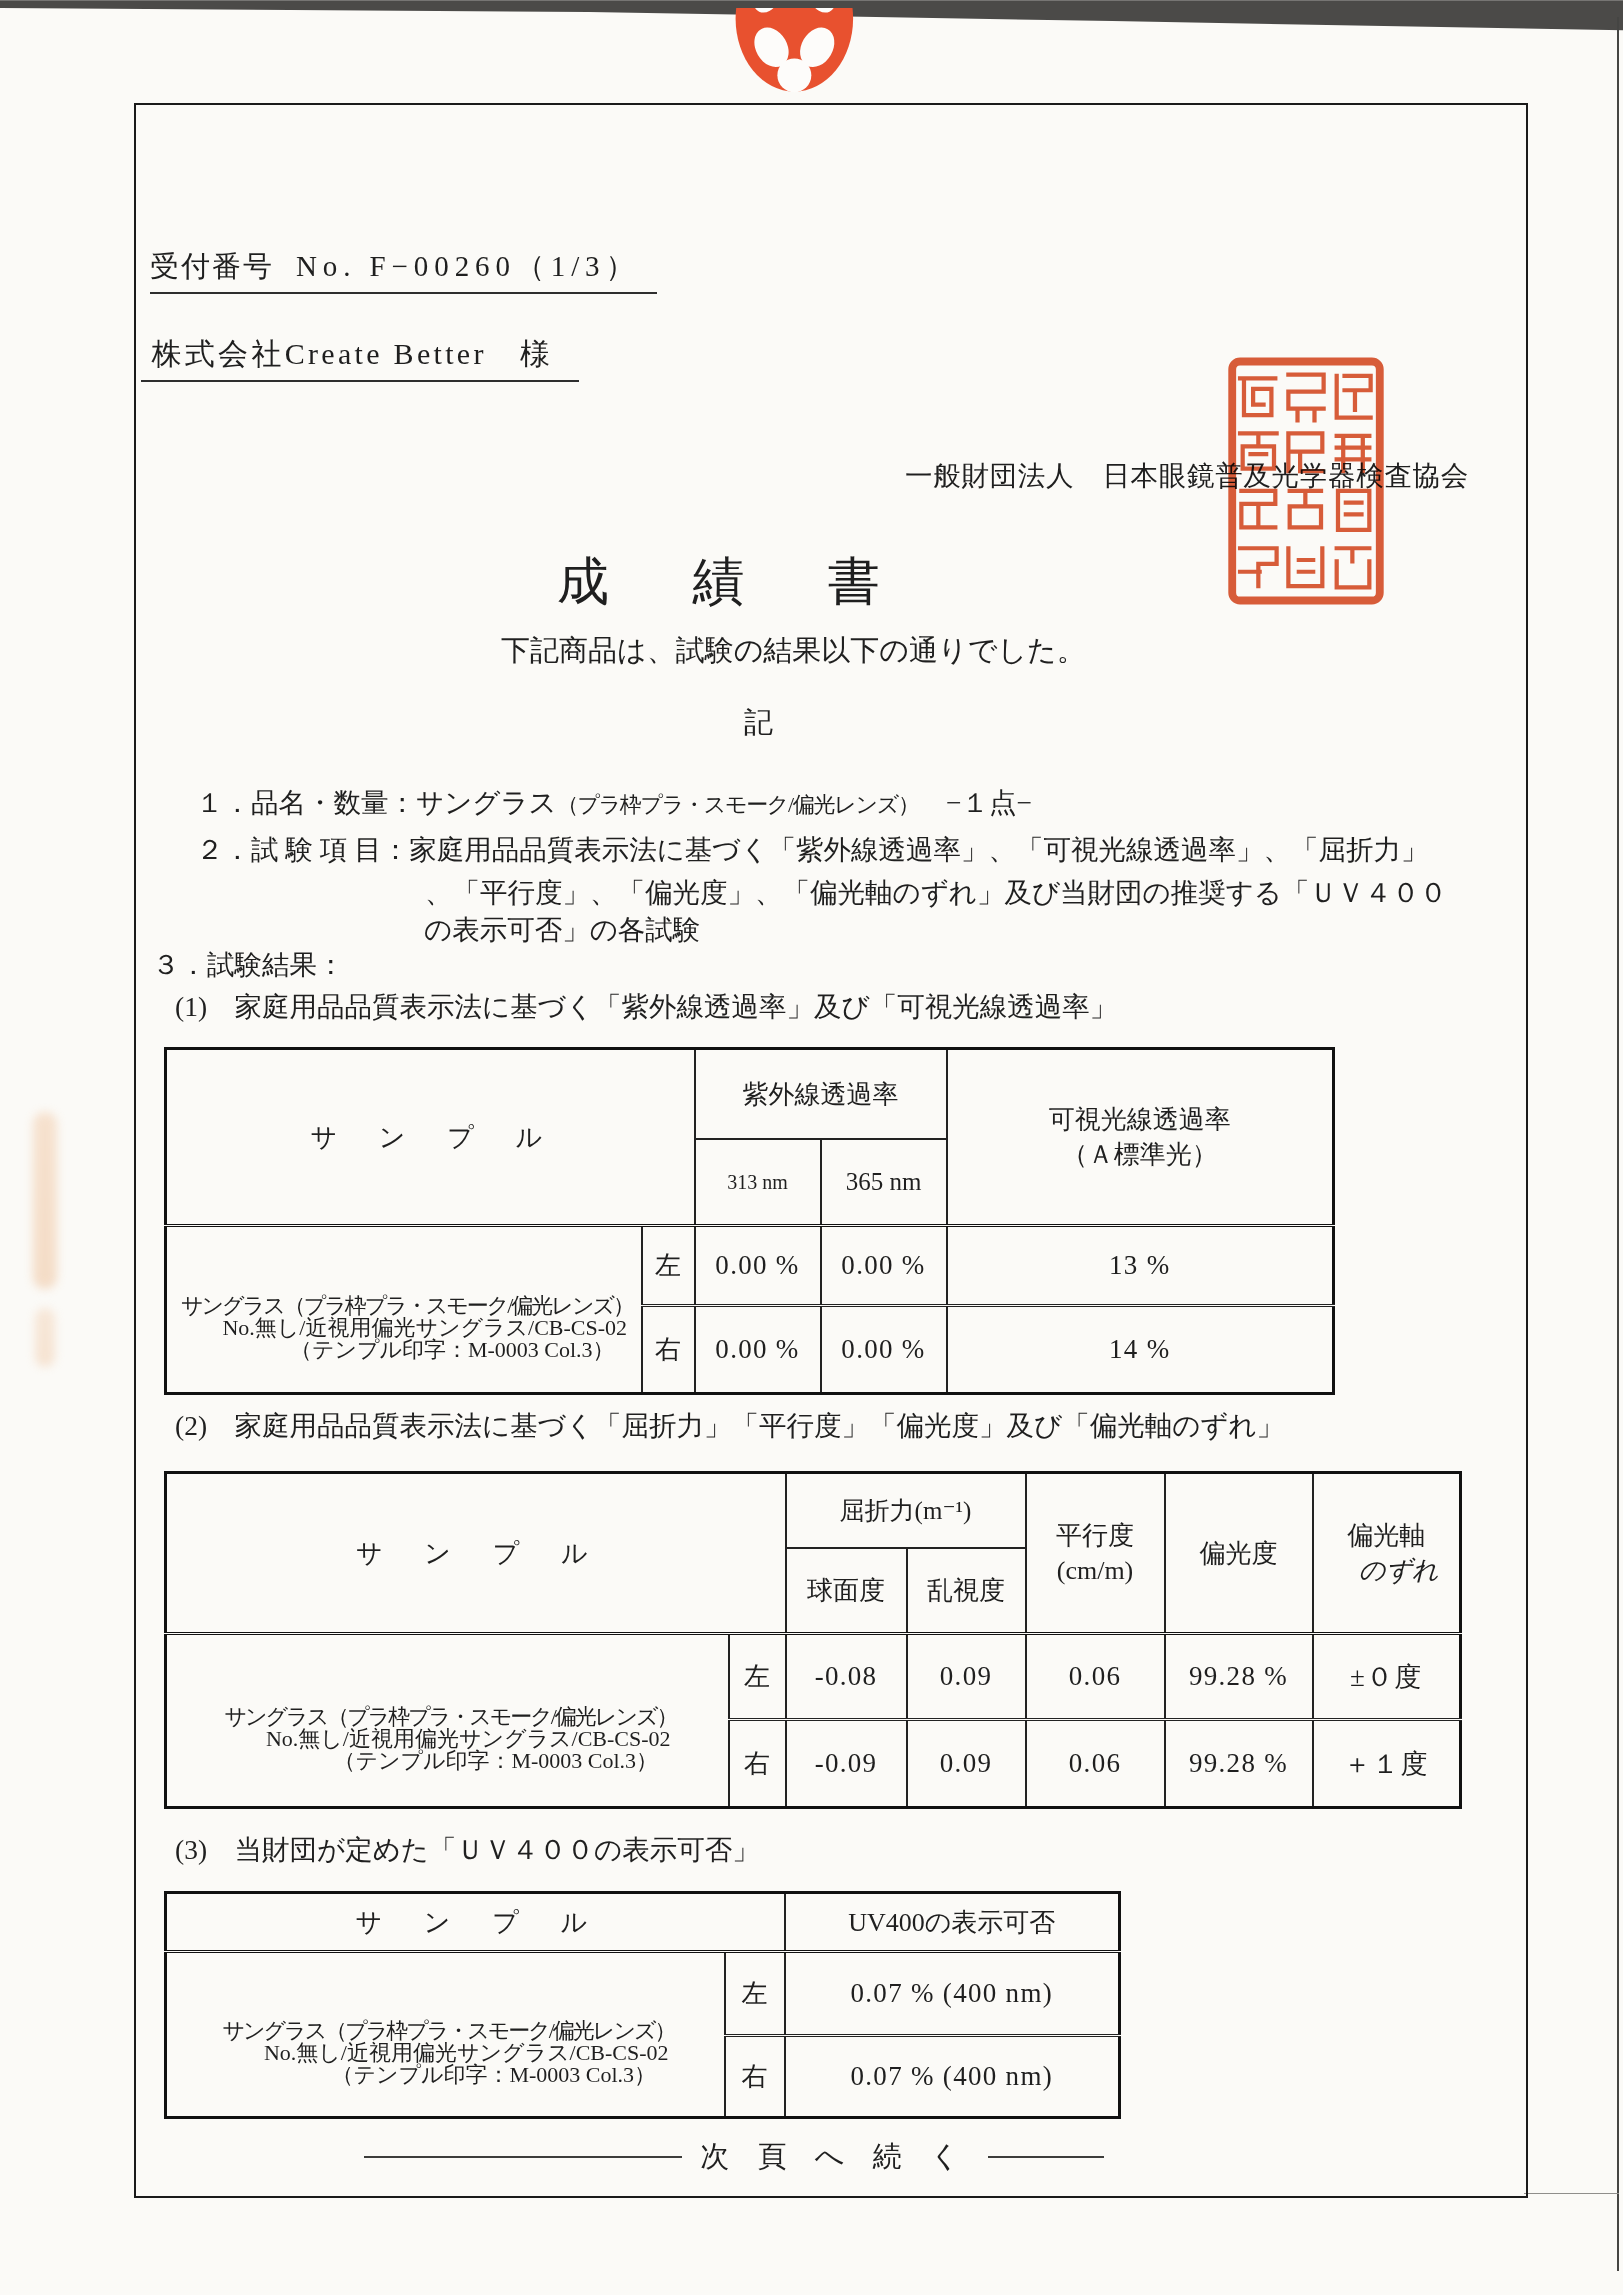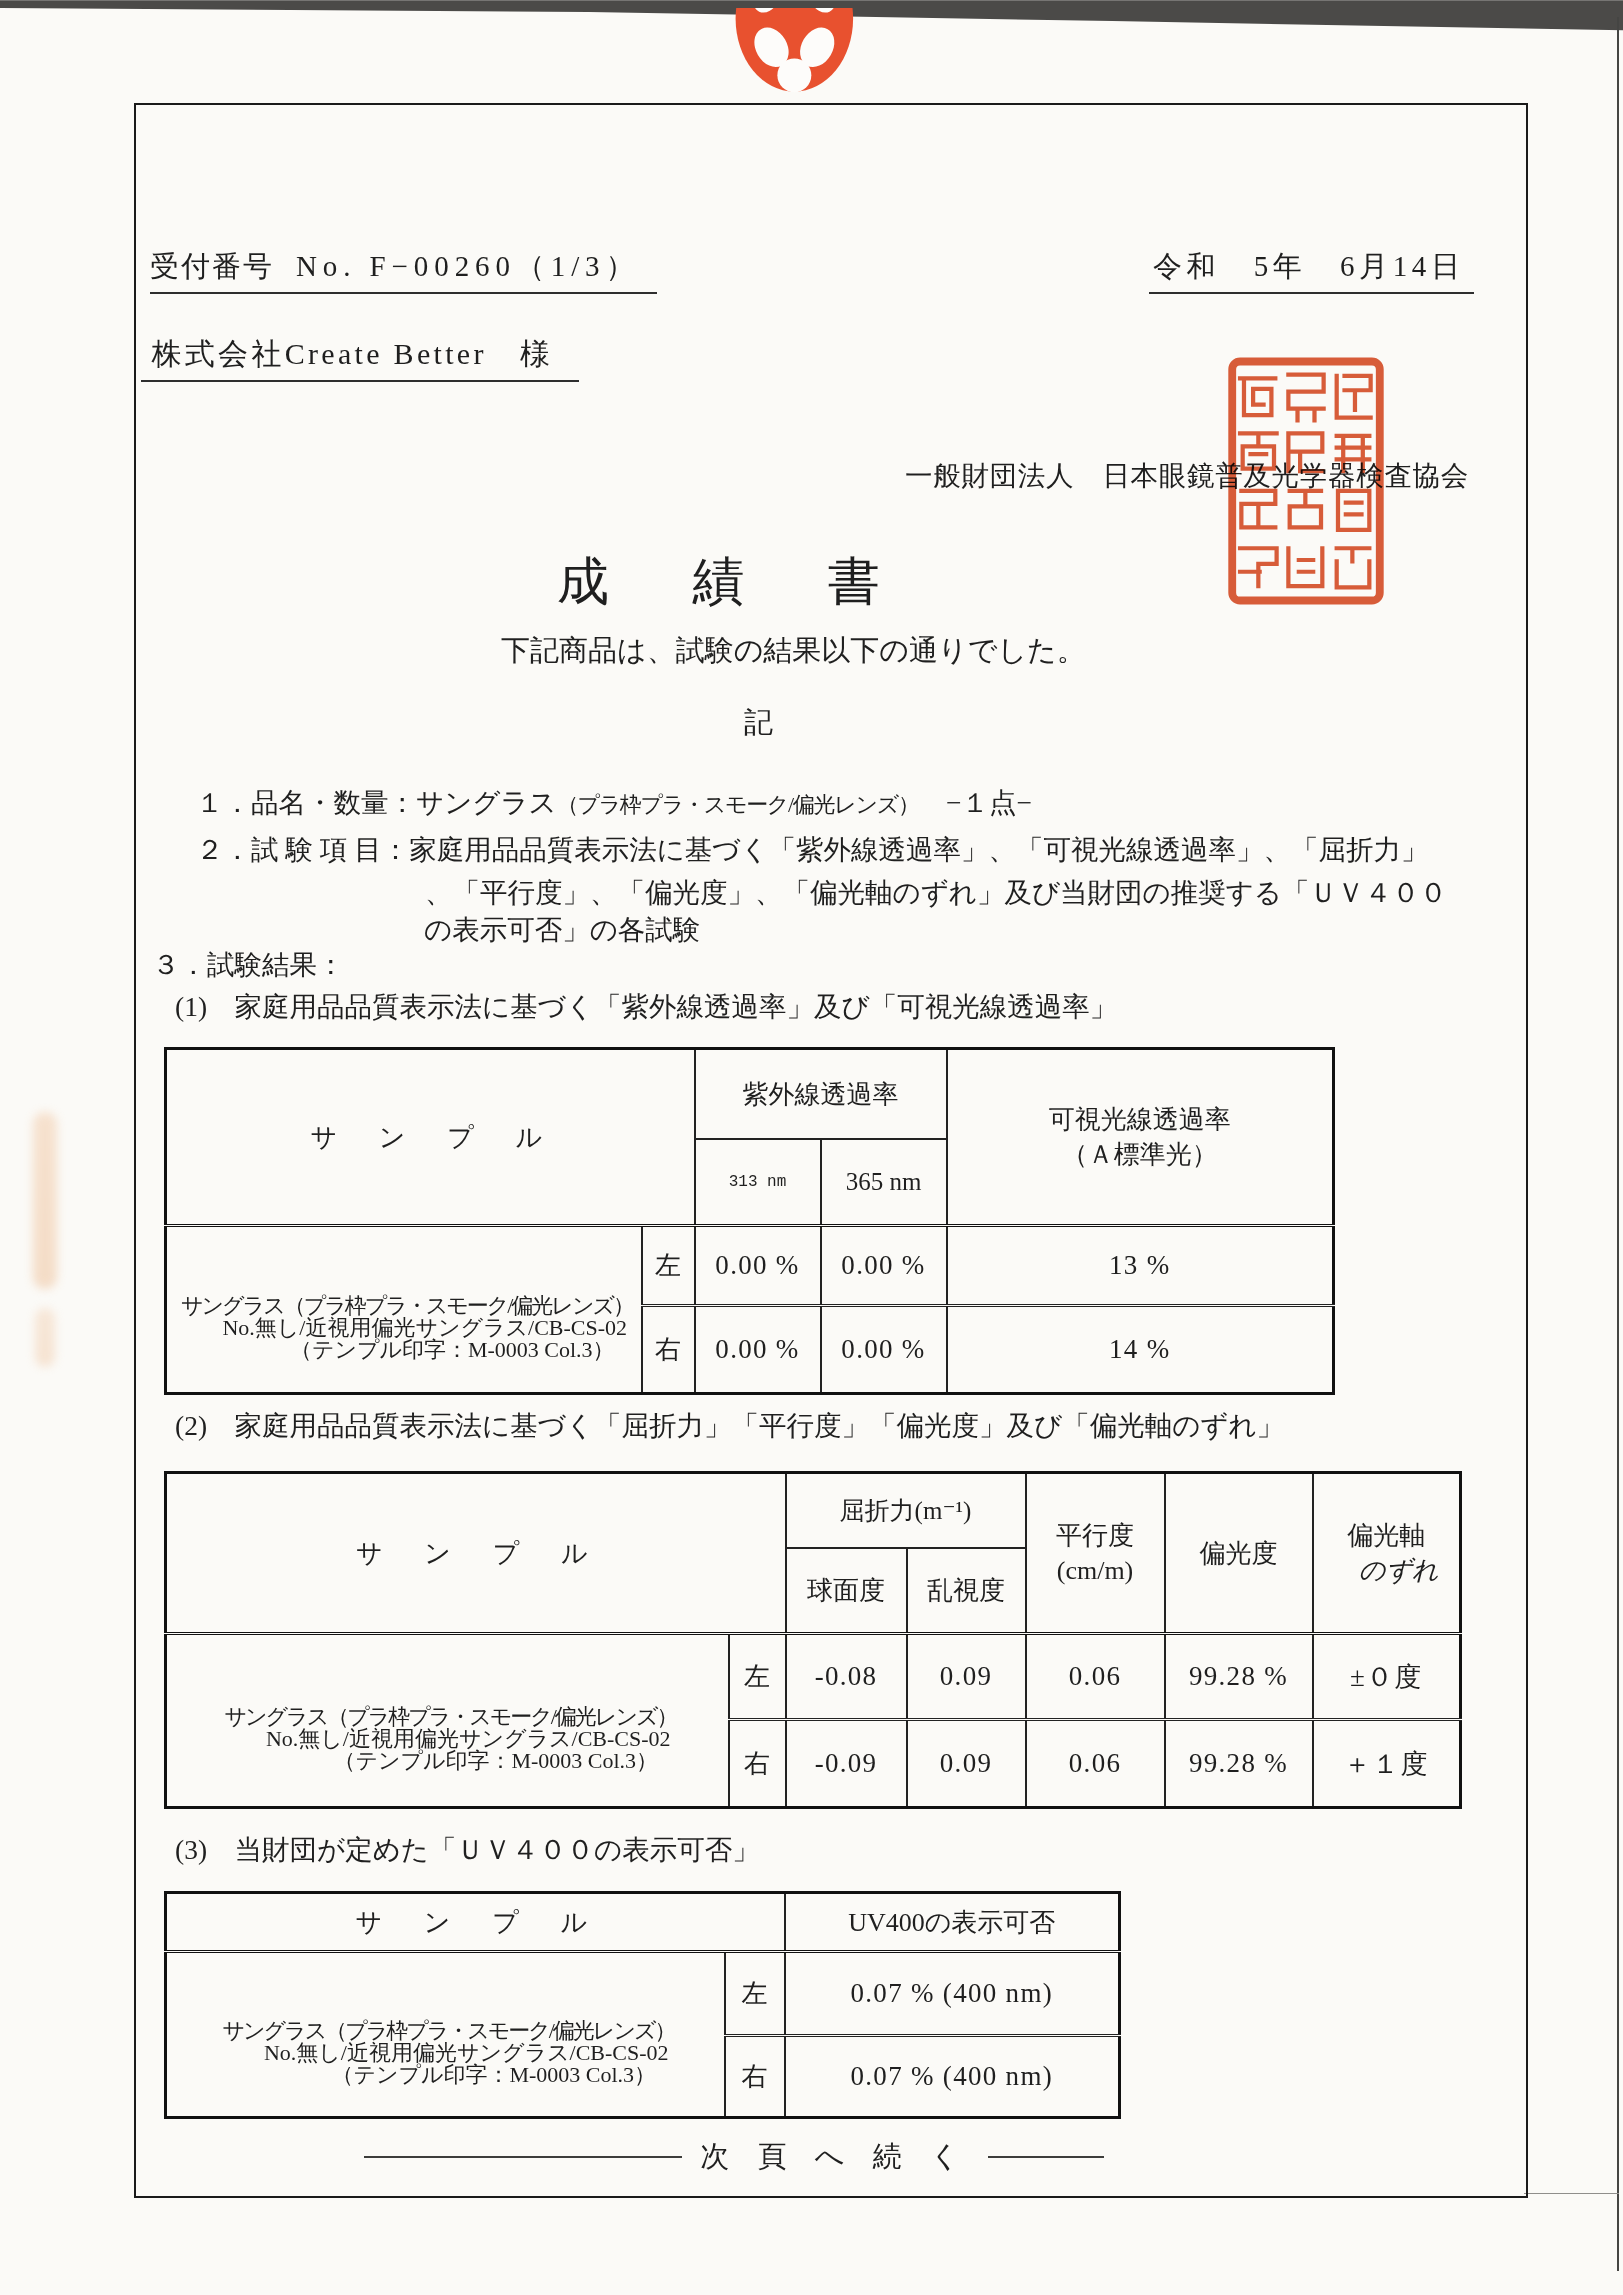--- a/index.html
+++ b/index.html
@@ -112,21 +112,20 @@
 
   <div class="abs smudge" style="left:33px;top:1112px;width:23.6px;height:177px;opacity:.45;"></div>
   <div class="abs smudge" style="left:35px;top:1308px;width:19.6px;height:59px;opacity:.35;"></div>
 
   <div class="frame"></div>
 
   <div class="abs u txt44 receipt">
     <span>受付番号</span><span class="no">No. F−00260（1/3）</span>
   </div>
 
-  <div class="abs u txt44 date">令和　5年　6月14日</div>
 
   <div class="abs u addressee">株式会社Create Better　様</div>
 
   <div class="abs issuer">一般財団法人　日本眼鏡普及光学器検査協会</div>
 
   <svg class="abs seal" width="158" height="250" viewBox="0 0 242 382">
     <g style="stroke:var(--seal-red)" fill="none" stroke-linecap="square">
       <rect x="8" y="8" width="226" height="366" rx="12" stroke-width="12"></rect>
       <g stroke-width="6.5">
         <path d="M20,34 h54 M26,34 v56 h42 v-40 h-28 v24 h16"></path>
@@ -170,21 +169,21 @@
     <tbody>
         <tr>
       <td rowspan="2" colspan="2" class="sample-h" style="height:172px;">サ　ン　プ　ル</td>
       <td colspan="2" style="height:88px;">紫外線透過率</td>
       <td rowspan="2" class="two-line">
         <span>可視光線透過率</span>
         <span>（Ａ標準光）</span>
       </td>
     </tr>
     <tr>
-      <td style="height:84px;font-size:16px;font-family:Liberation Mono, monospace;">313 nm</td>
+      <td style="height:84px;font-size:20px;">313 nm</td>
       <td style="font-size:25px;">365 nm</td>
     </tr>
     <tr class="bsep">
       <td rowspan="2" class="sample-cell">
         <span class="sline l1">サングラス（プラ枠プラ・スモーク/偏光レンズ）</span>
         <span class="sline l2">No.無し/近視用偏光サングラス/CB-CS-02</span>
         <span class="sline l3">（テンプル印字：M-0003 Col.3）</span>
       </td>
       <td style="height:77px;">左</td>
       <td class="val">0.00 %</td>

